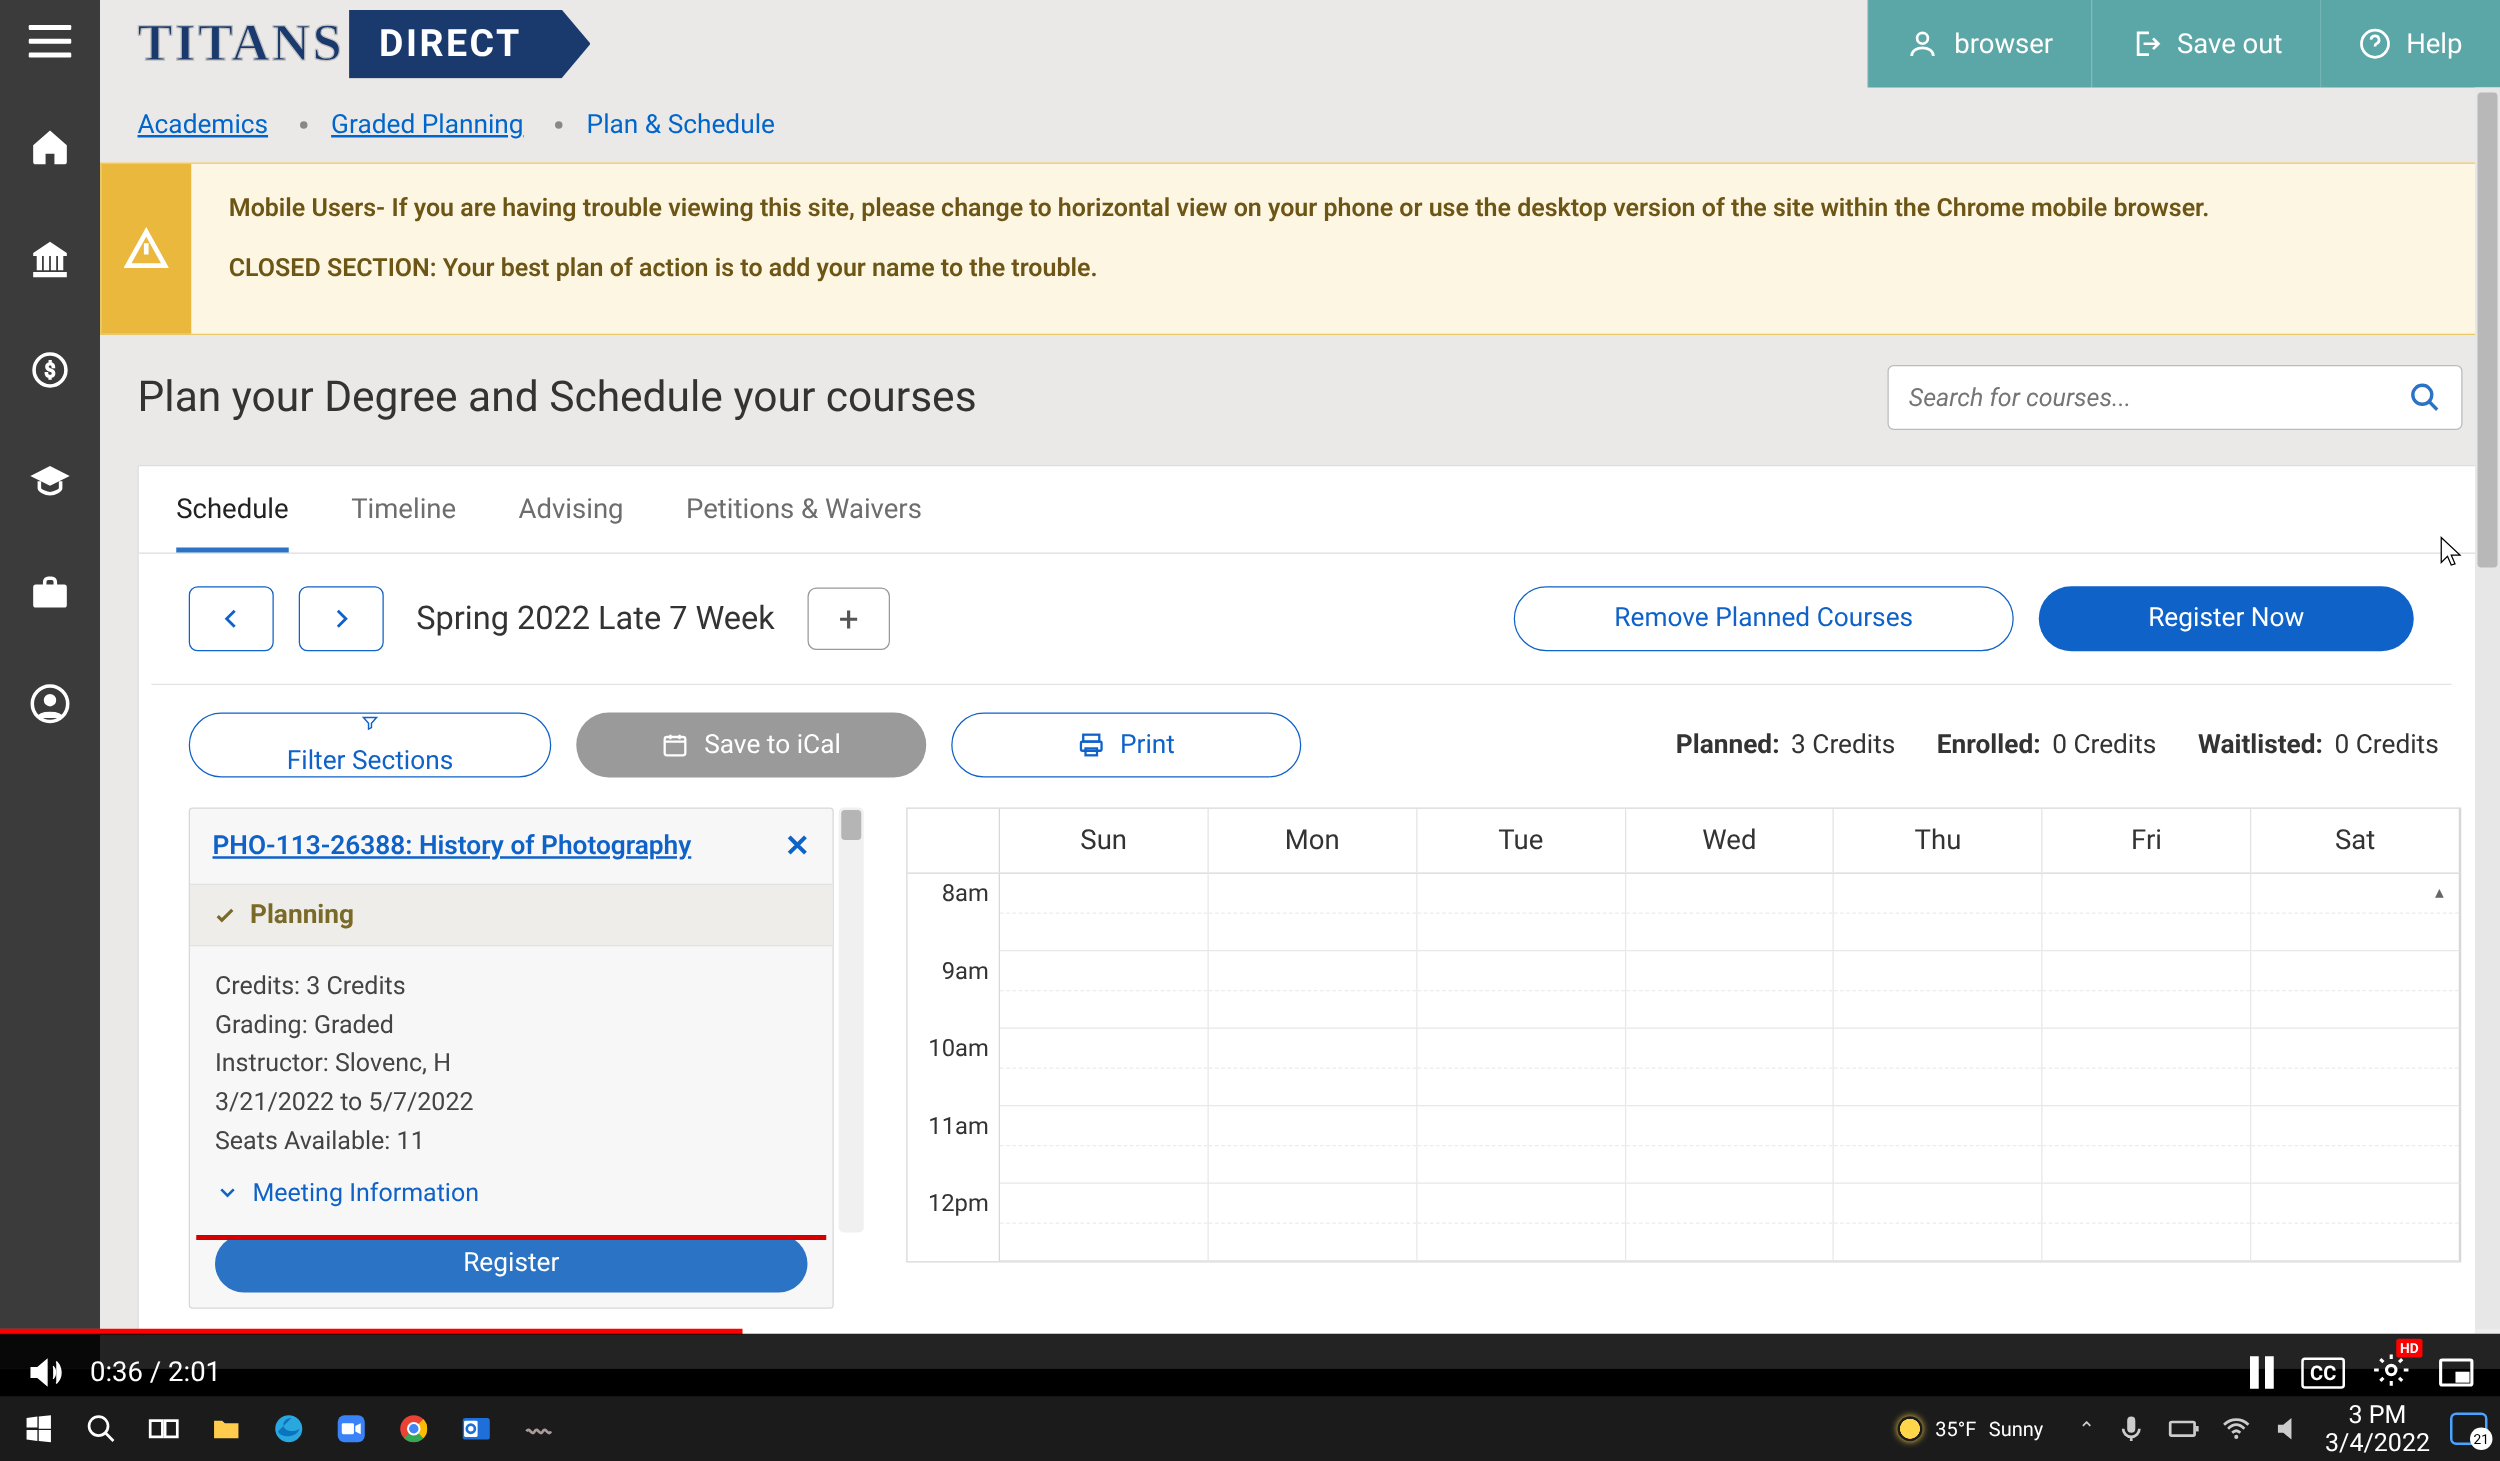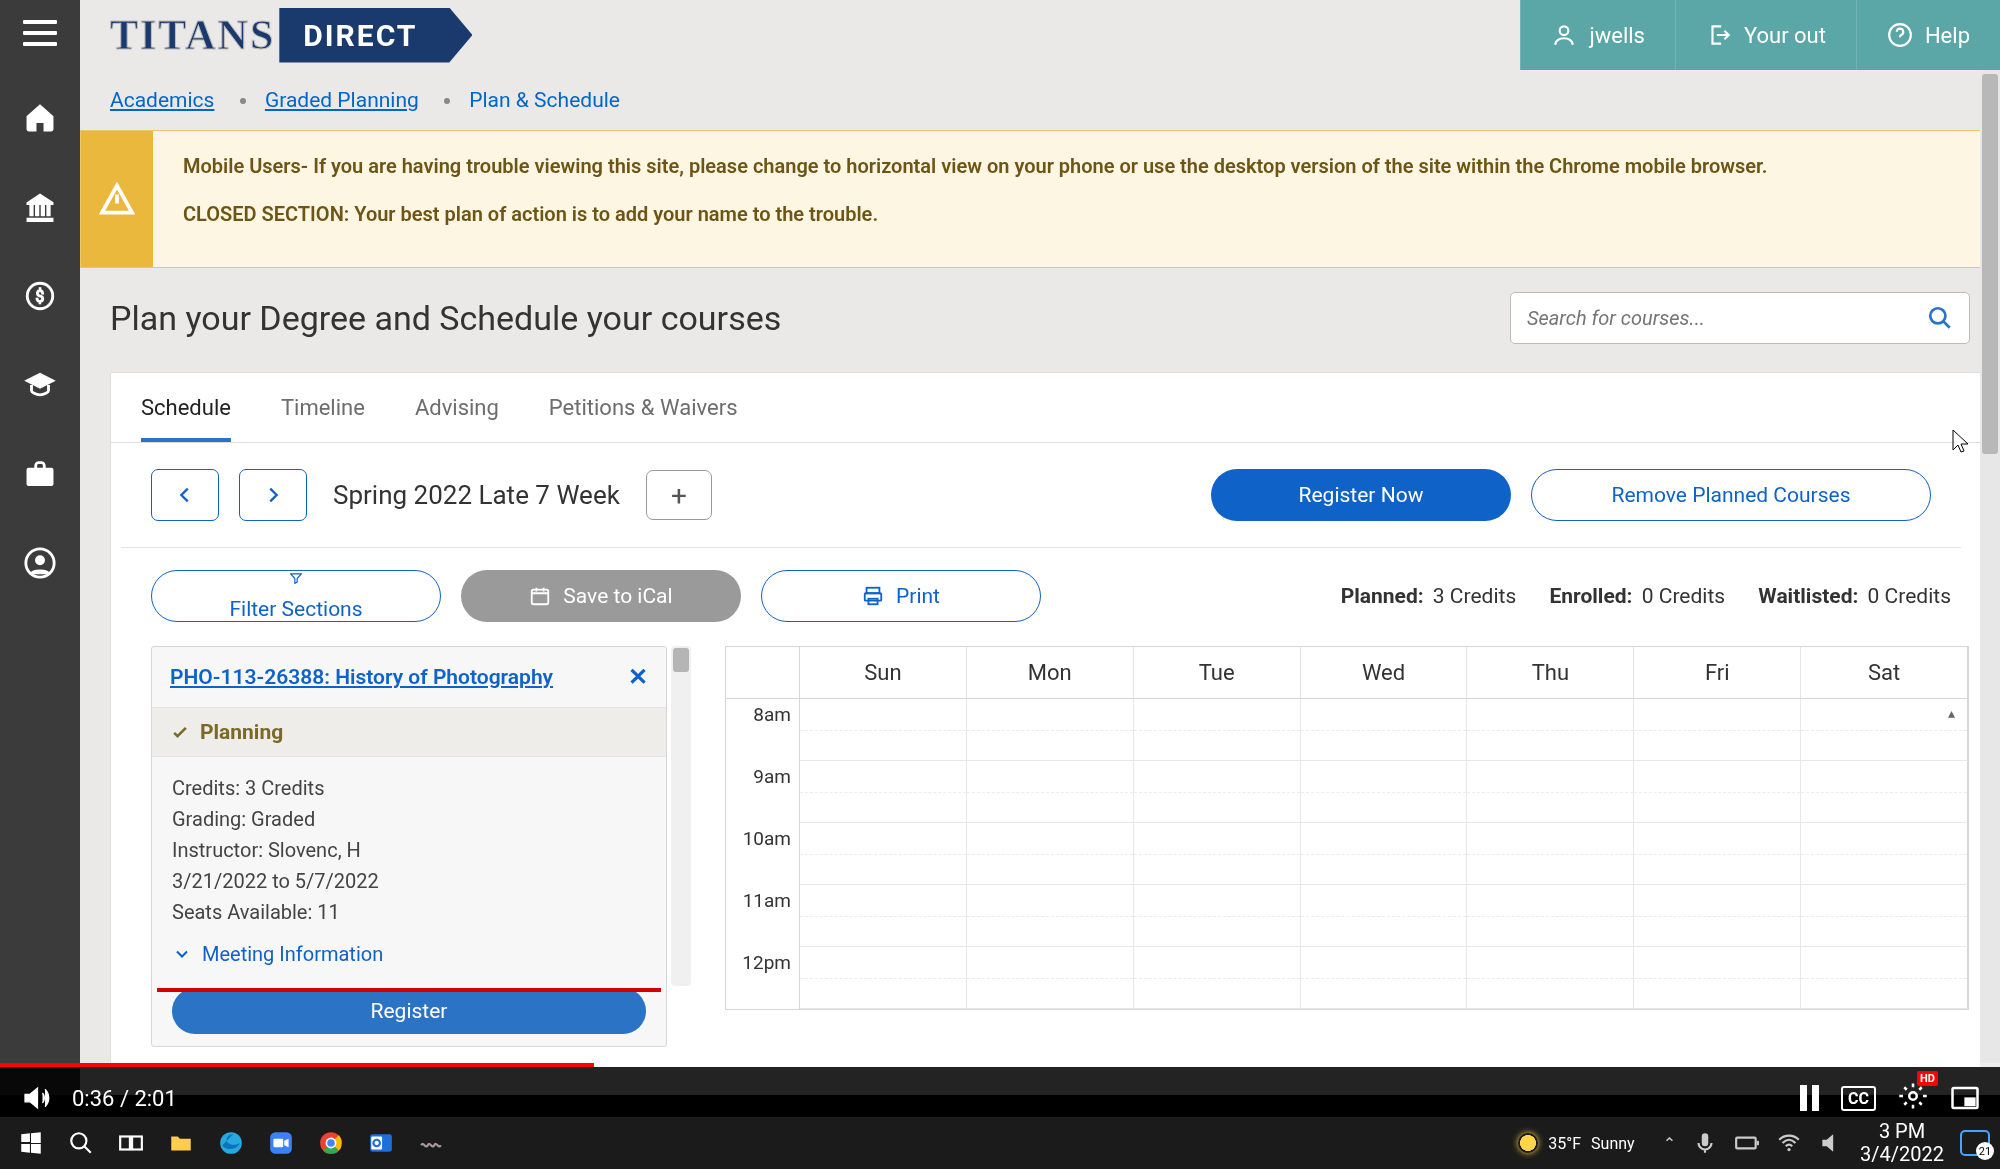--- a/index.html
+++ b/index.html
@@ -182,27 +182,27 @@
       <div class="logo">
         <span class="logo-titans">TITANS</span>
         <span class="logo-direct">DIRECT</span>
       </div>
       <div class="topbar-spacer"></div>
       <div class="top-btn">
         <svg viewBox="0 0 24 24">
             <circle cx="12" cy="8" r="4"></circle>
             <path d="M4 21c0-4 4-6 8-6s8 2 8 6"></path>
           </svg>
-        <span>jwells</span>
+        <span>browser</span>
       </div>
       <div class="top-btn">
         <svg viewBox="0 0 24 24">
             <path d="M14 4h-8v16h8M10 12h11m-4-4 4 4-4 4"></path>
           </svg>
-        <span>Your out</span>
+        <span>Save out</span>
       </div>
       <div class="top-btn">
         <svg viewBox="0 0 24 24">
             <circle cx="12" cy="12" r="10"></circle>
             <path d="M9 9a3 3 0 1 1 4 3c-1 .5-1 1-1 2M12 18v0"></path>
           </svg>
         <span>Help</span>
       </div>
     </div>
 
@@ -256,22 +256,22 @@
             </svg>
           </div>
         <div class="sqbtn">
             <svg viewBox="0 0 24 24">
               <path d="m9 5 7 7-7 7"></path>
             </svg>
           </div>
         <div class="termname">Spring 2022 Late 7 Week</div>
         <div class="addbtn">+</div>
         <div class="spacer"></div>
+        <div class="pill outline-blue">Remove Planned Courses</div>
         <div class="pill solid-blue">Register Now</div>
-        <div class="pill outline-blue">Remove Planned Courses</div>
       </div>
 
       <div class="filterrow">
         <div class="pill filter">
           <svg viewBox="0 0 24 24">
               <path d="M3 5h18l-7 8v6l-4 2v-8z"></path>
             </svg>
           <span>Filter Sections</span>
         </div>
         <div class="pill gray">

